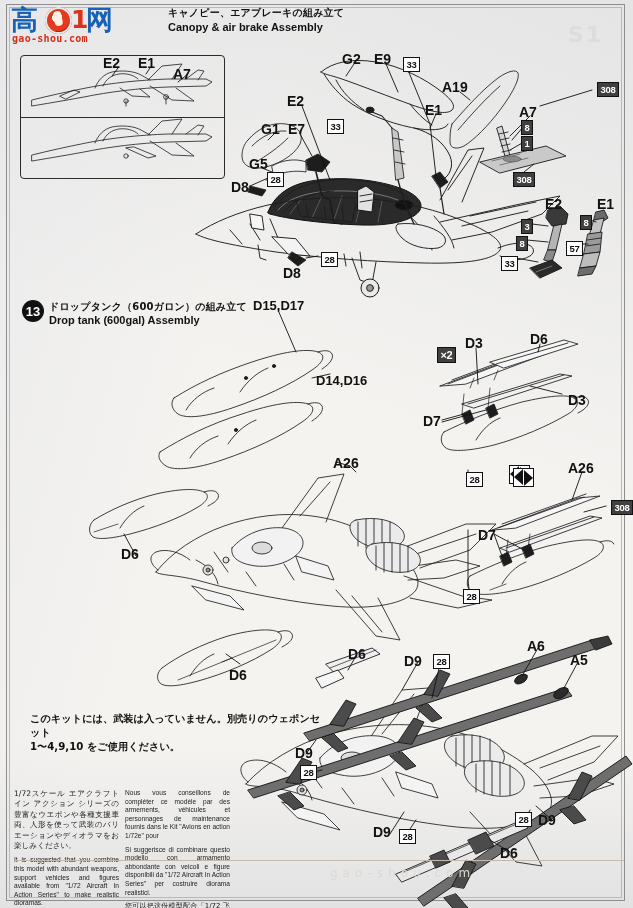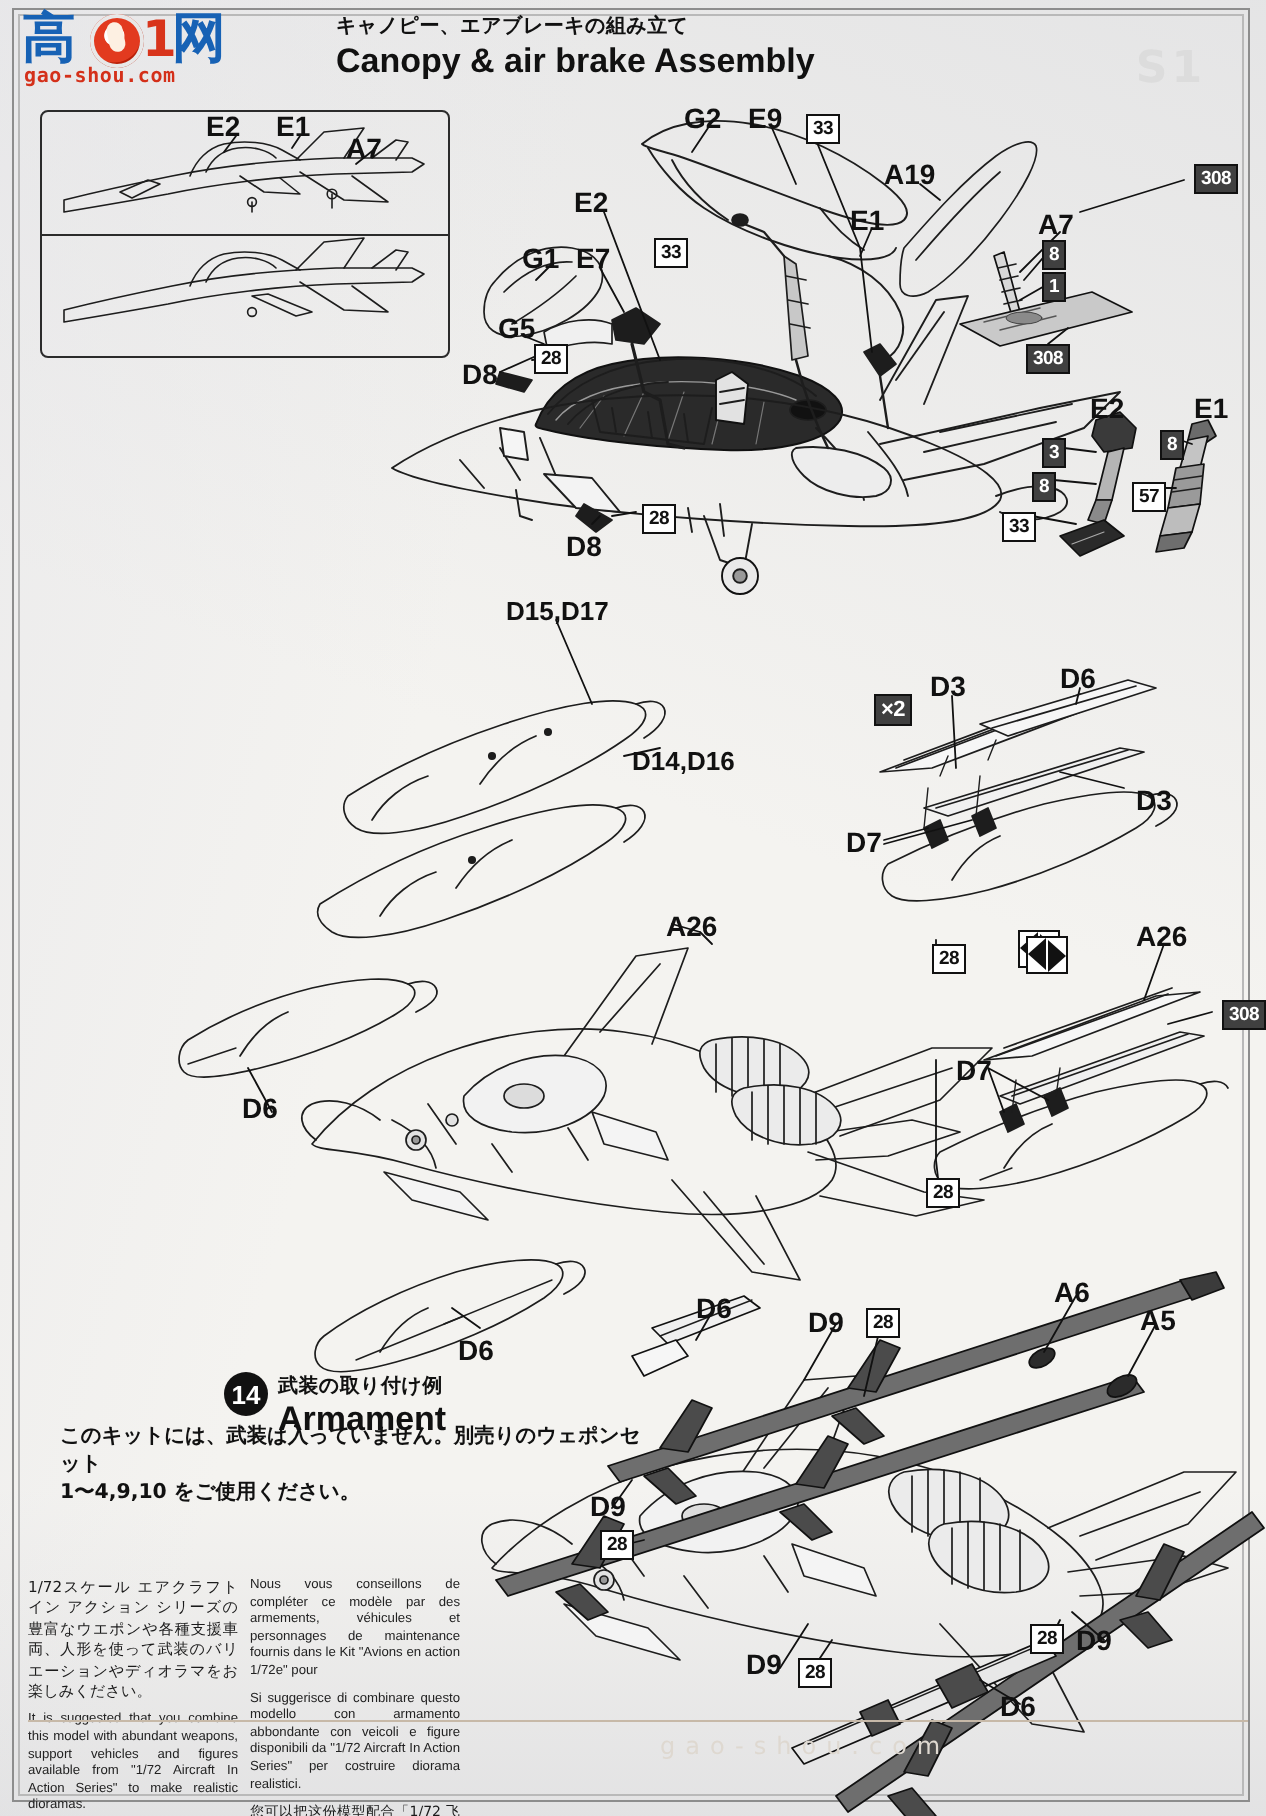--- a/index.html
+++ b/index.html
@@ -70,21 +70,21 @@
   
   .sec-head{position:absolute;}
   .sec-num{
     position:absolute;left:0;top:0;width:22px;height:22px;border-radius:50%;
     background:#111;color:#fff;font-size:13px;font-weight:bold;
     display:flex;align-items:center;justify-content:center;
     font-family:"Liberation Sans", sans-serif;
   }
   .sec-jp{font-size:10px;font-weight:bold;color:#111;white-space:nowrap;
           font-family:"DejaVu Sans", sans-serif;letter-spacing:.2px;}
-  .sec-en{font-size:17px;font-weight:bold;color:#111;white-space:nowrap;
+  .sec-en{font-size:11px;font-weight:bold;color:#111;white-space:nowrap;
           font-family:"Liberation Sans", sans-serif;}
 
   
   #inset{
     position:absolute;left:20px;top:55px;width:203px;height:122px;
     border:1.3px solid #2b2b2b;border-radius:4px;background:transparent;
   }
   #inset-split{position:absolute;left:0;top:61px;width:100%;height:1.3px;background:#2b2b2b;}
 
   
@@ -167,26 +167,26 @@
     <span class="wm-wang">网</span>
     <span class="wm-url">gao-shou.com</span>
   </div>
   <div id="corner-ghost">S1</div>
 
   <div class="sec-head" style="left:168px;top:6px;">
     <div class="sec-jp" style="position:absolute;left:0;top:0;">キャノピー、エアブレーキの組み立て</div>
     <div class="sec-en" style="position:absolute;left:0;top:15px;">Canopy &amp; air brake Assembly</div>
   </div>
 
-
-  <div class="sec-head" style="left:112px;top:686px;width:200px;height:26px;">
-    <div class="sec-num">14</div>
-    <div class="sec-jp" style="position:absolute;left:27px;top:0px;">武装の取り付け例</div>
-    <div class="sec-en" style="position:absolute;left:27px;top:14px;">Armament</div>
-  </div>
+  <div class="sec-head" style="left:22px;top:300px;width:250px;height:26px;">
+    <div class="sec-num">13</div>
+    <div class="sec-jp" style="position:absolute;left:27px;top:0px;">ドロップタンク（600ガロン）の組み立て</div>
+    <div class="sec-en" style="position:absolute;left:27px;top:14px;">Drop tank (600gal) Assembly</div>
+  </div>
+
 
   <div id="inset">
     <div id="inset-split"></div>
   </div>
 
   <div id="art">
     <svg width="633" height="908" viewBox="0 0 633 908" fill="none" stroke="#1d1d1d" stroke-width="0.85" stroke-linejoin="round" stroke-linecap="round">
 
       <g stroke-width="0.8">
         <path d="M32 100 C48 96,66 92,86 88 C110 83,140 80,168 79 L206 79 L212 82 L206 86 L168 87 C140 88,108 92,84 97 C62 101,44 104,32 106 Z"></path>

